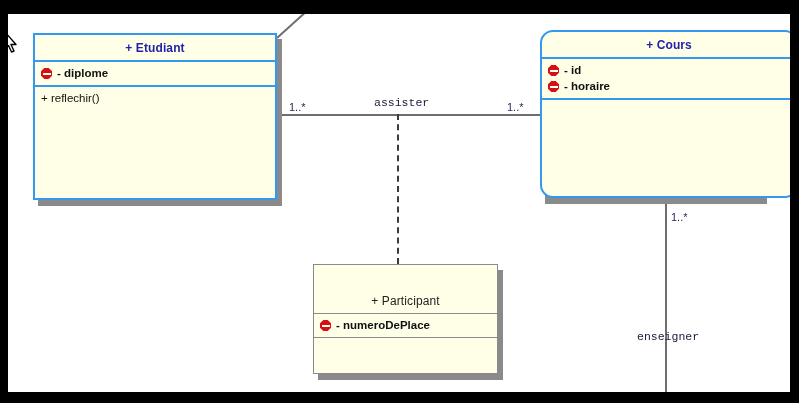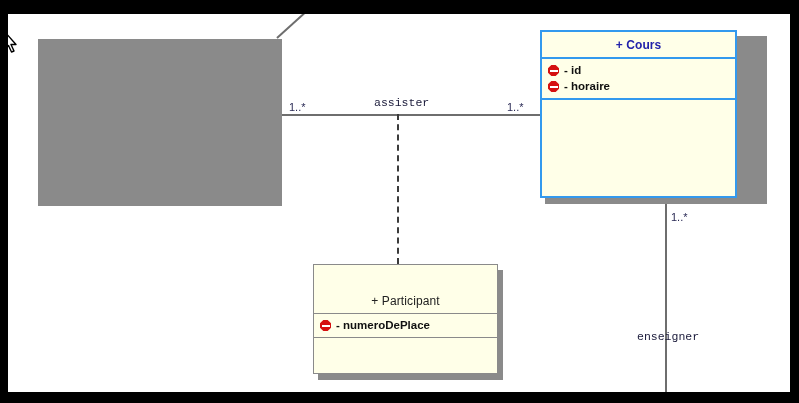--- a/index.html
+++ b/index.html
@@ -185,23 +185,39 @@
 
     <div class="line-dashed-v" style="left:389px; top:100px; height:150px;"></div>
 
     <div class="line-v" style="left:657px; top:184px; height:194px;"></div>
 
     <div class="mult-label" style="left:663px; top:197px;">1..*</div>
 
     <div class="edge-label" style="left:629px; top:316px;">enseigner</div>
 
     <div class="box-shadow-el" style="left:30px; top:25px; width:244px; height:167px;"></div>
+    <div class="uml-class" style="left:25px; top:19px; width:244px; height:167px; z-index:2;">
+      <div class="compartment title">
+        <span class="title-text">+ Etudiant</span>
+      </div>
+      <div class="compartment attrs">
+        <div class="member private">
+          <span class="vis-private"></span>
+          <span class="m-text">- diplome</span>
+        </div>
+      </div>
+      <div class="compartment ops">
+        <div class="member op">
+          <span class="m-text">+ reflechir()</span>
+        </div>
+      </div>
+    </div>
 
     <div class="box-shadow-el" style="left:537px; top:22px; width:222px; height:168px;"></div>
-    <div class="uml-class" style="left:532px; top:16px; width:197px; height:168px; z-index:2;">
+    <div class="uml-class" style="left:532px; top:16px; width:258px; height:168px; z-index:2;border-radius:13px;">
       <div class="compartment title">
         <span class="title-text">+ Cours</span>
       </div>
       <div class="compartment attrs">
         <div class="member private">
           <span class="vis-private"></span>
           <span class="m-text">- id</span>
         </div>
         <div class="member private">
           <span class="vis-private"></span>

